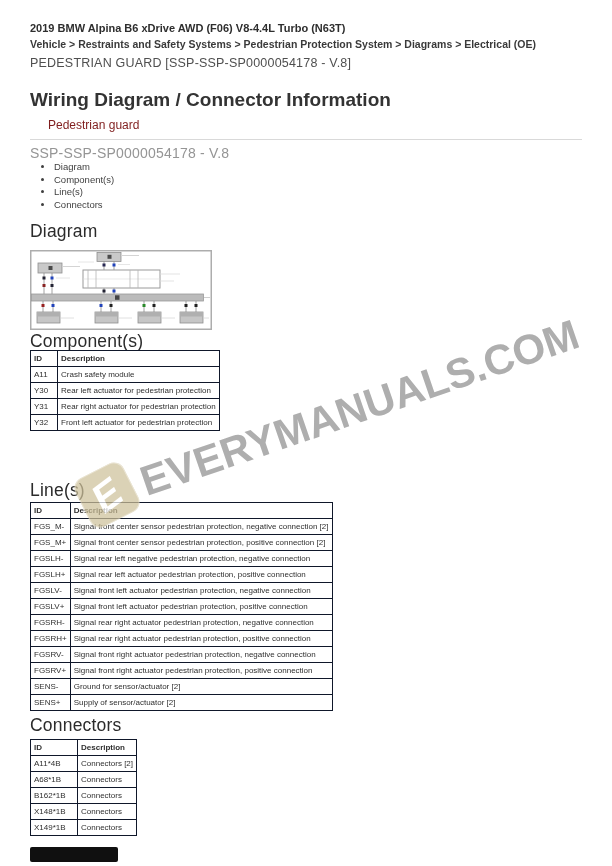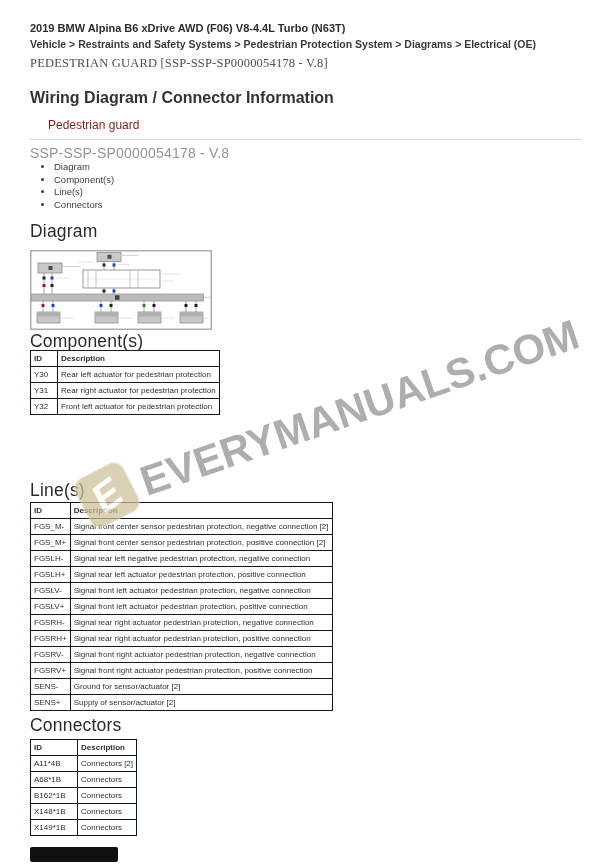--- a/index.html
+++ b/index.html
@@ -3,22 +3,22 @@
 <meta charset="utf-8">
 <style>
   html,body{margin:0;padding:0;}
   body{
     width:612px;height:866px;position:relative;background:#ffffff;overflow:hidden;
     font-family:"Liberation Sans",sans-serif;color:#333;
   }
   .abs{position:absolute;}
   .vehicle-title{left:30px;top:22px;font-size:11px;font-weight:700;color:#2e2e2e;}
   .breadcrumb{left:30px;top:38px;font-size:10.5px;font-weight:700;color:#3a3a3a;}
-  .doc-title{left:30px;top:56px;font-size:12.5px;font-weight:400;color:#4f4f4f;letter-spacing:.2px;font-family:Liberation Serif, serif;}
-  .page-heading{left:30px;top:89px;font-size:16px;font-weight:700;color:#333;}
+  .doc-title{left:30px;top:56px;font-size:12.5px;font-weight:400;color:#4f4f4f;letter-spacing:.2px;}
+  .page-heading{left:30px;top:89px;font-size:19px;font-weight:700;color:#333;}
   .guard-link{left:48px;top:118px;font-size:12px;font-weight:500;color:#7f1d1d;cursor:pointer;}
   .rule{left:30px;top:139px;width:552px;border-top:1px solid #d9d9d9;height:0;}
   .doc-ref{left:30px;top:145px;font-size:14px;color:#959595;letter-spacing:.2px;}
   .toc{left:40px;top:162px;margin:0;padding-left:14px;font-size:9.5px;color:#3f3f3f;}
   .toc li{margin-bottom:3px;line-height:9.5px;}
   .sec-heading{font-size:17.5px;font-weight:400;color:#2b2b2b;letter-spacing:.2px;}
   #h-diagram{left:30px;top:221px;}
   #h-components{left:30px;top:331px;}
   #h-lines{left:30px;top:480px;}
   #h-connectors{left:30px;top:715px;}
@@ -154,20 +154,24 @@
 
 <div class="abs sec-heading" id="h-components">Component(s)</div>
 
 <table class="abs" id="t-components">
   <tbody>
       <tr>
     <th class="c-id">ID</th>
     <th>Description</th>
   </tr>
   <tr>
+        <td class="c-id">A11</td>
+        <td>Crash safety module</td>
+      </tr>
+  <tr>
         <td class="c-id">Y30</td>
         <td>Rear left actuator for pedestrian protection</td>
       </tr>
   <tr>
         <td class="c-id">Y31</td>
         <td>Rear right actuator for pedestrian protection</td>
       </tr>
   <tr>
         <td class="c-id">Y32</td>
         <td>Front left actuator for pedestrian protection</td>

